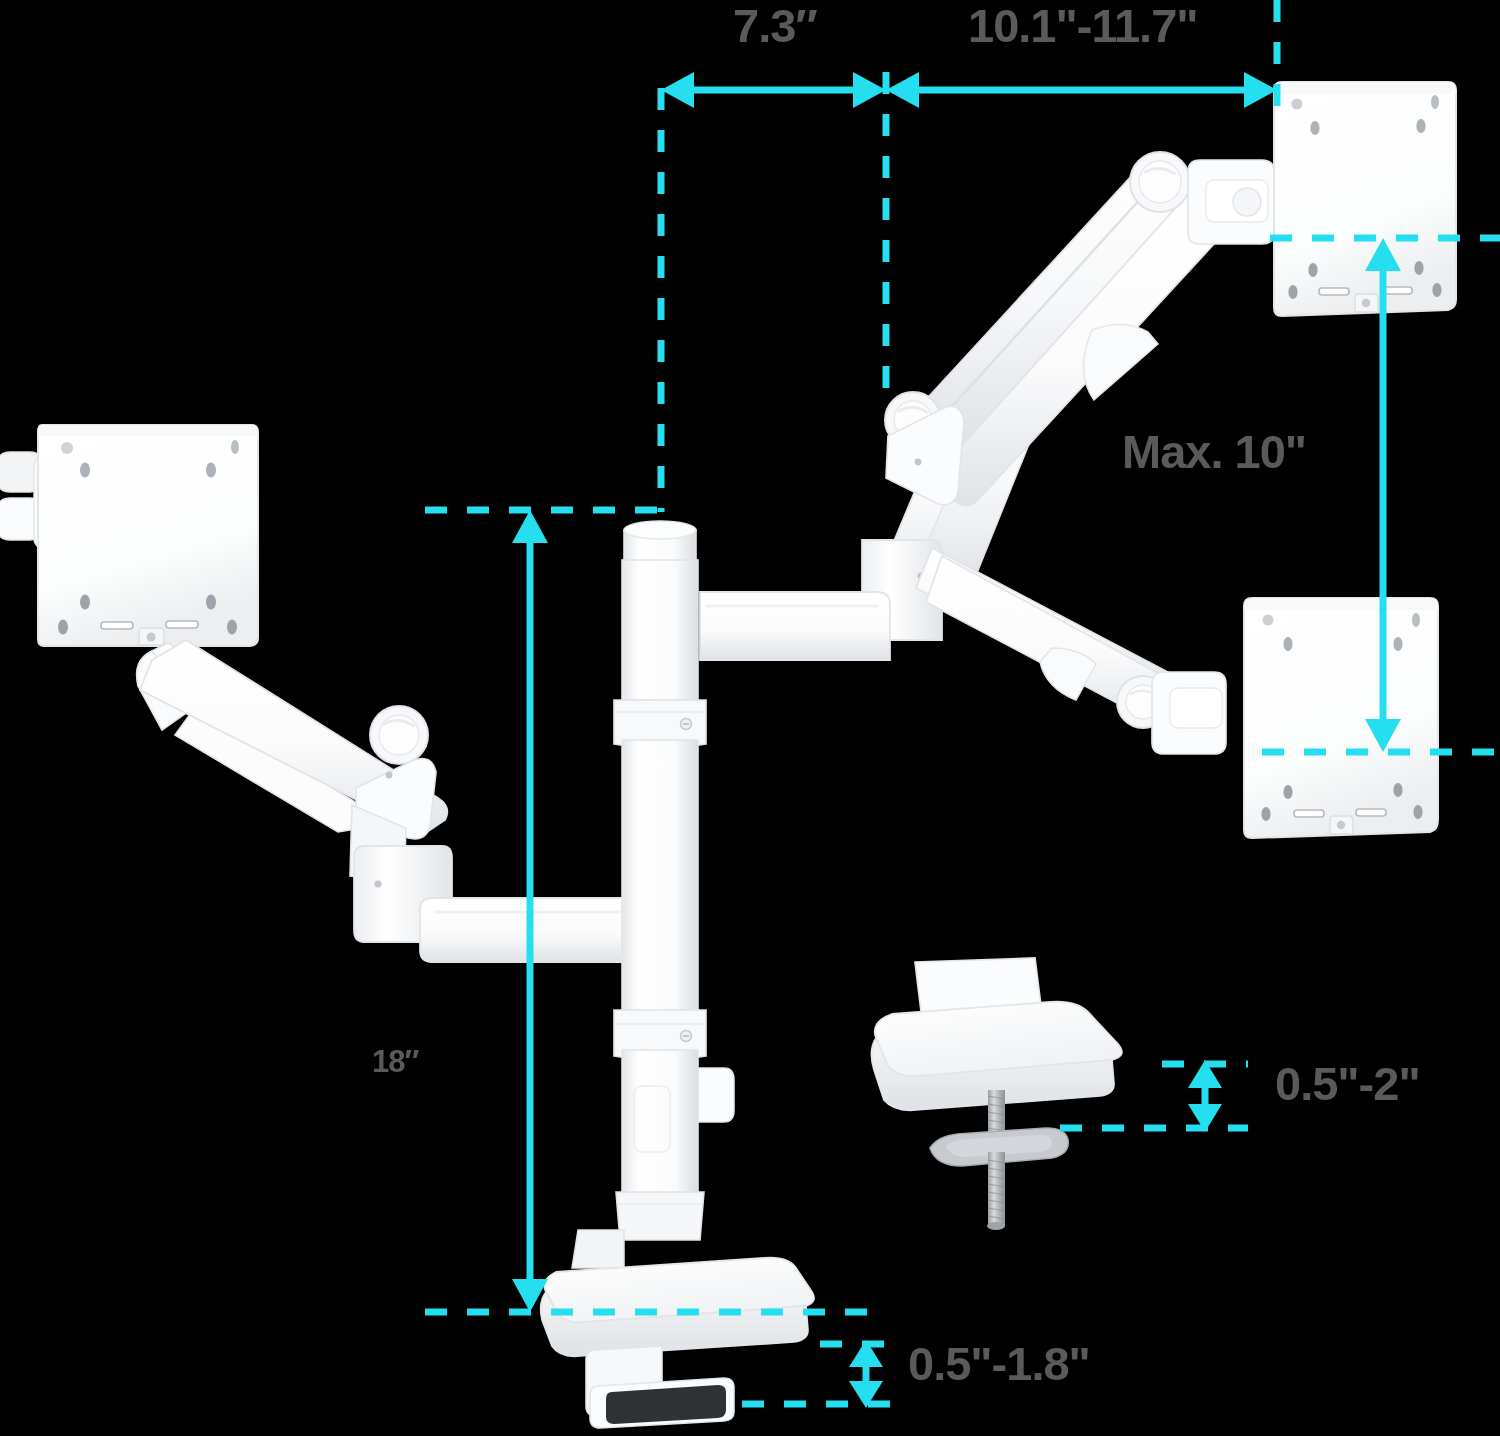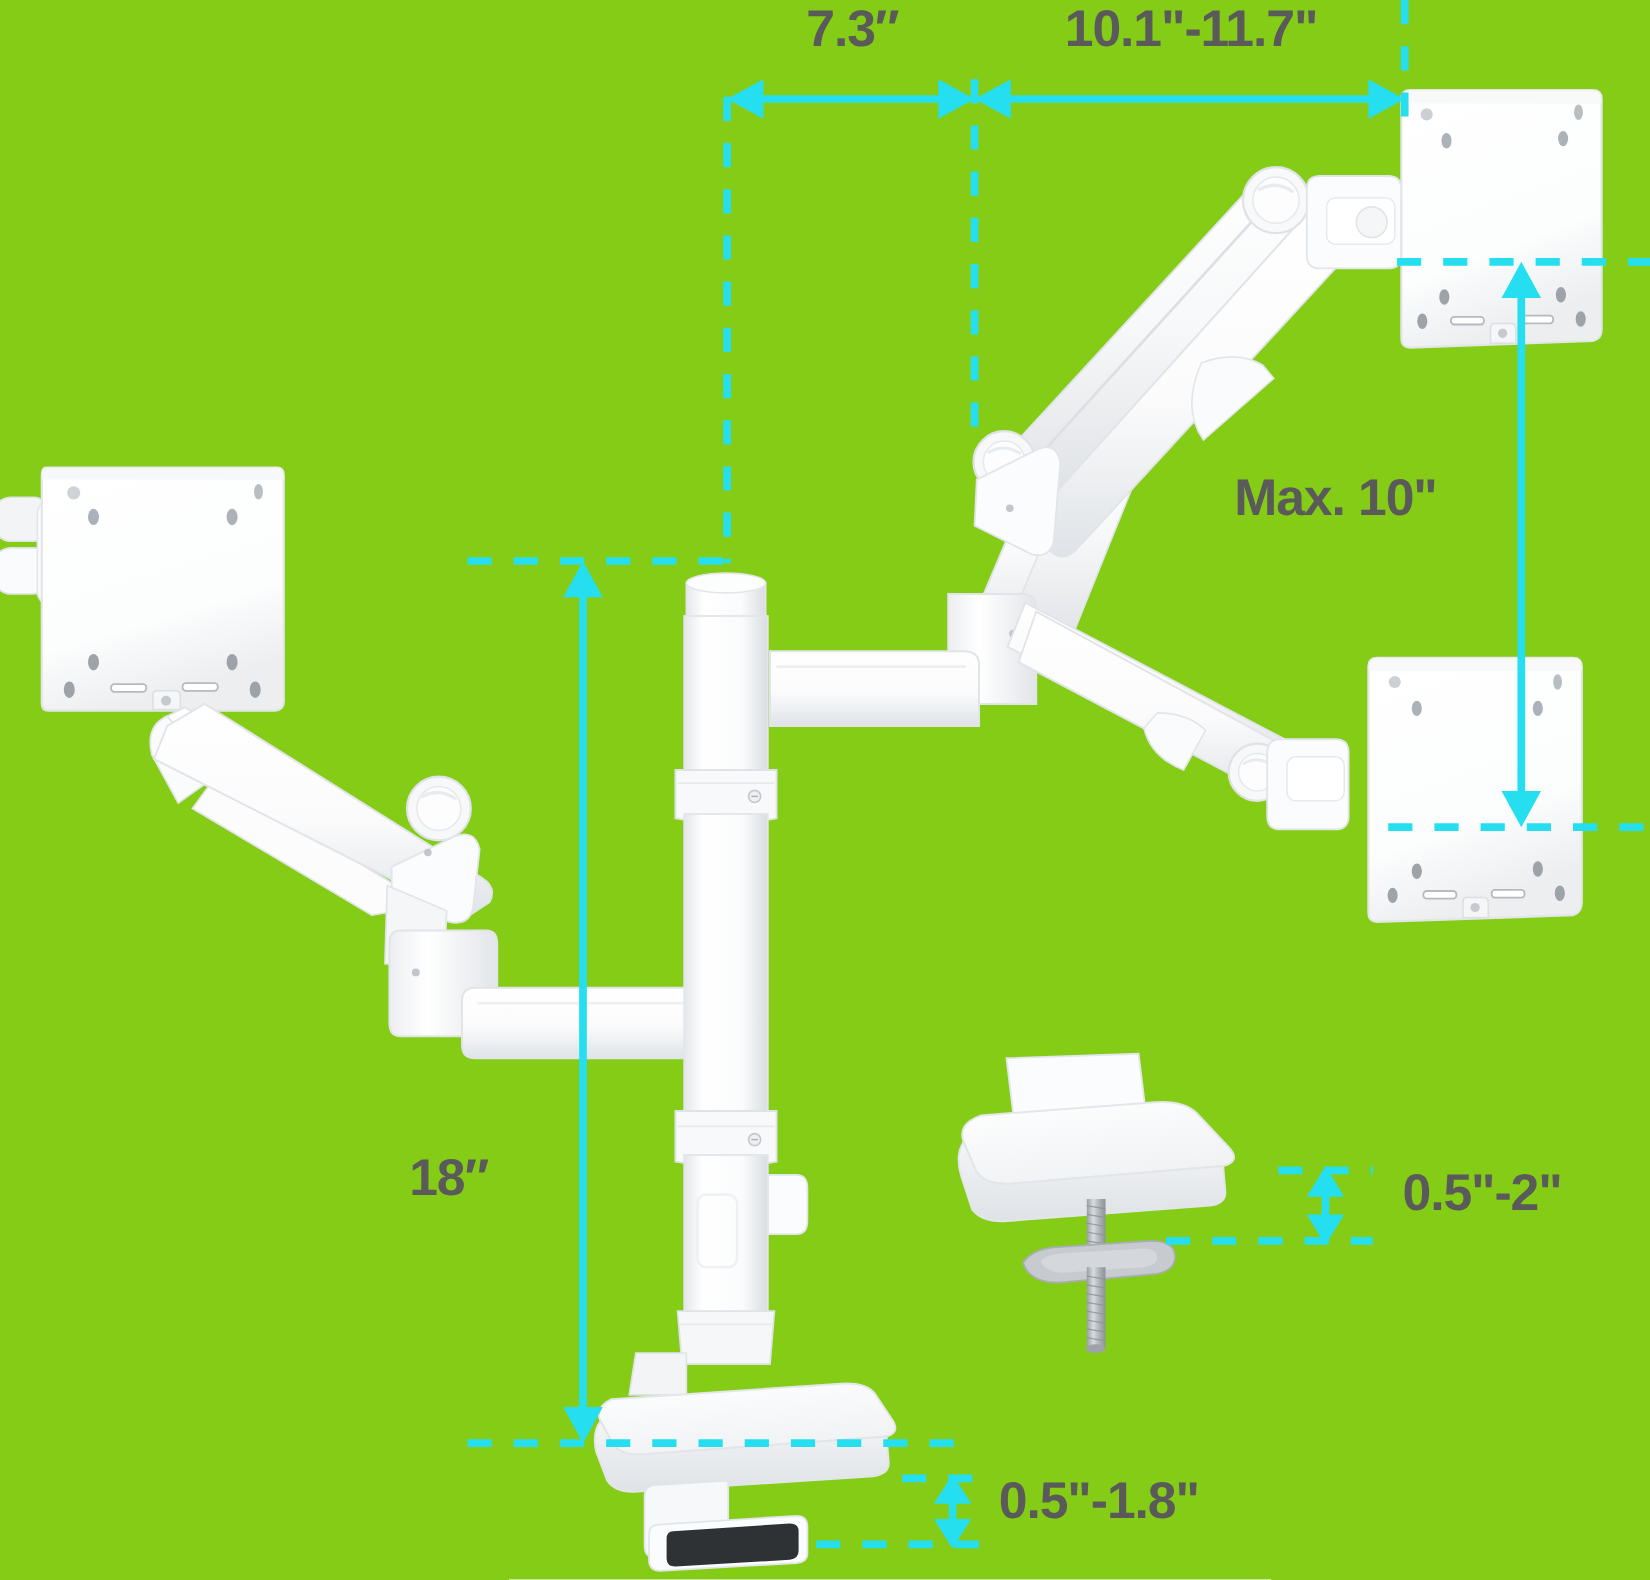--- a/index.html
+++ b/index.html
@@ -7,21 +7,21 @@
     padding: 0;
     background: #ffffff;
   }
   body {
     font-family: "Liberation Sans", sans-serif;
   }
   #diagram-root {
     position: relative;
     width: 1500px;
     height: 1436px;
-    background: #84cc16;
+    background: #000000;
     overflow: hidden;
   }
   #diagram-svg {
     position: absolute;
     top: 0;
     left: 0;
     width: 1500px;
     height: 1436px;
     display: block;
   }
@@ -31,21 +31,21 @@
     font-family: "Liberation Sans", sans-serif;
     font-weight: bold;
     white-space: nowrap;
     letter-spacing: -1px;
     line-height: 1;
     user-select: none;
   }
   #label-width-base   { left: 733px;  top: 2px;    font-size: 47px; }
   #label-width-ext    { left: 968px;  top: 2px;    font-size: 47px; }
   #label-max-height   { left: 1122px; top: 428px;  font-size: 47px; }
-  #label-pole-height  { left: 372px;  top: 1046px; font-size: 47px; }
+  #label-pole-height  { left: 372px;  top: 1046px; font-size: 31px; }
   #label-clamp-thick  { left: 1275px; top: 1060px; font-size: 47px; }
   #label-base-thick   { left: 908px;  top: 1340px; font-size: 47px; }
 </style>
 </head>
 <body>
 
 <div id="diagram-root">
 
   <svg id="diagram-svg" viewBox="0 0 1500 1436" xmlns="http://www.w3.org/2000/svg">
     <defs>

